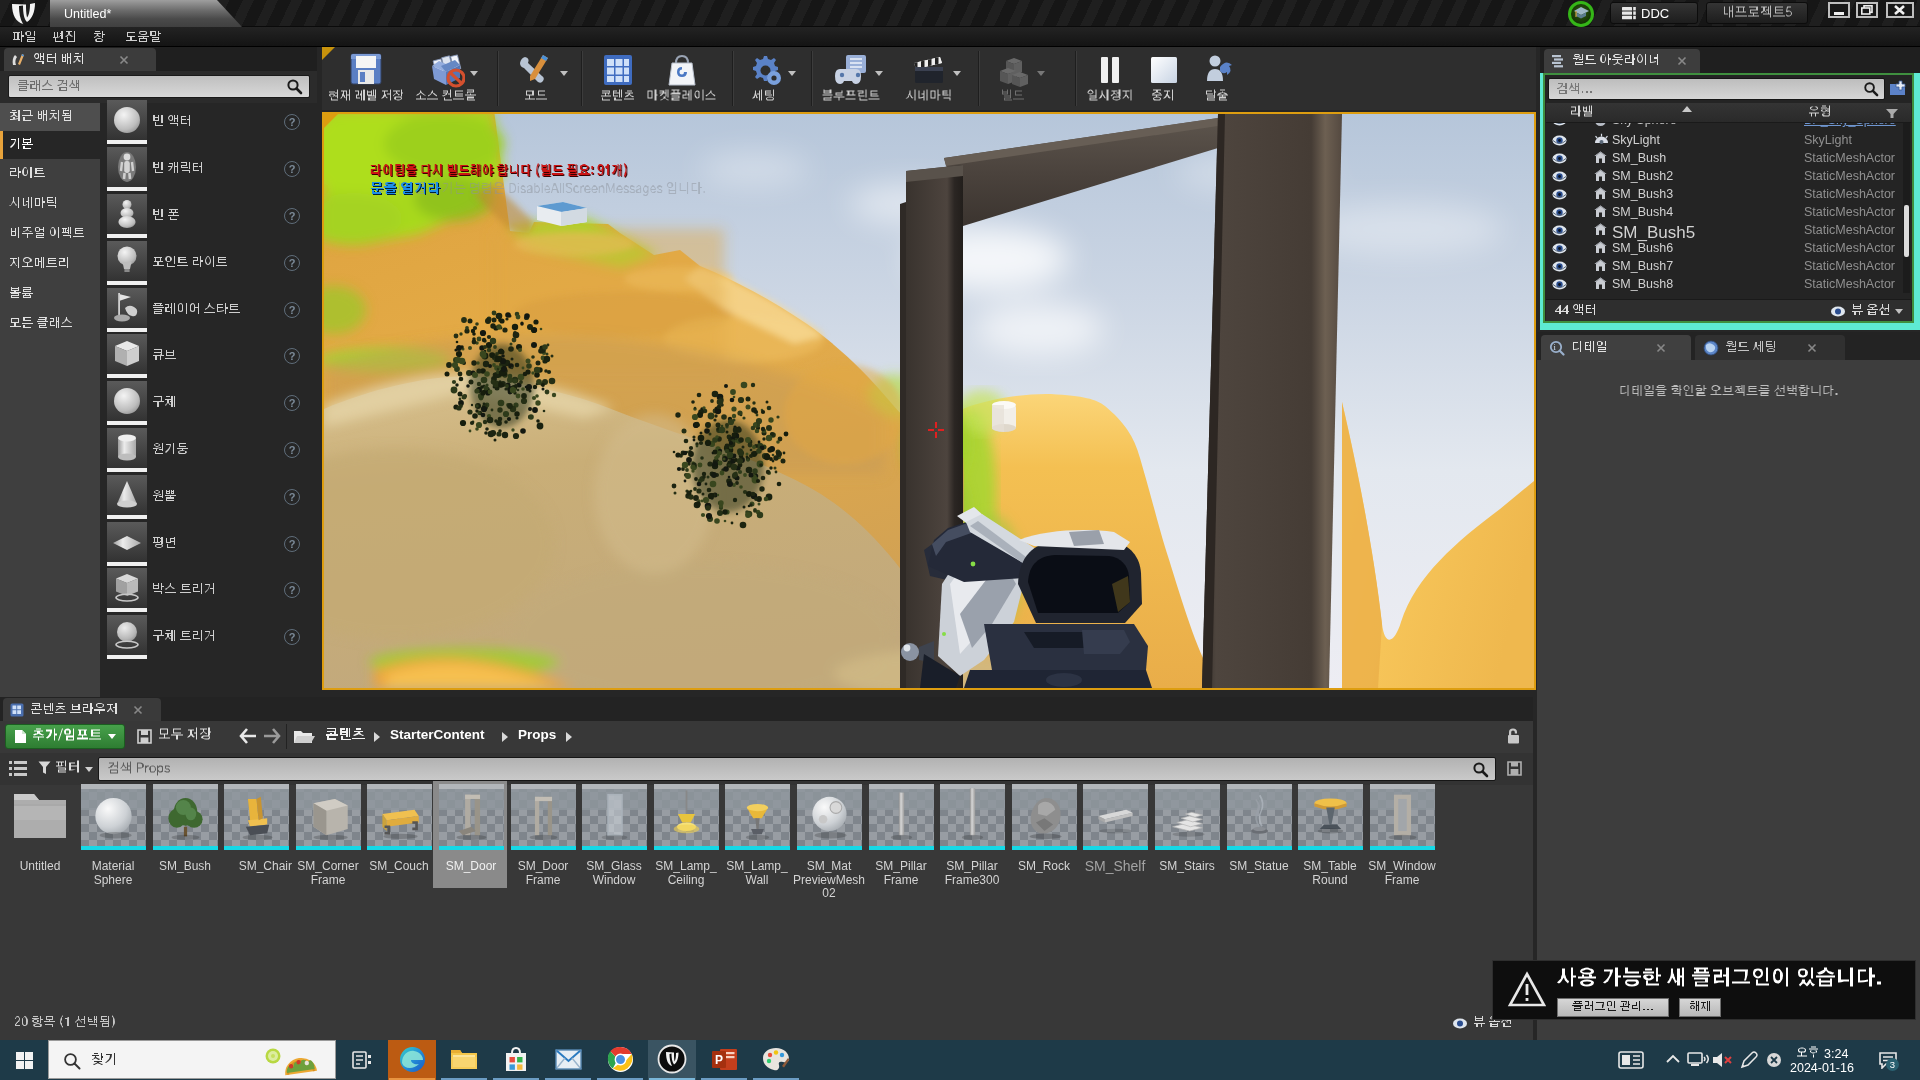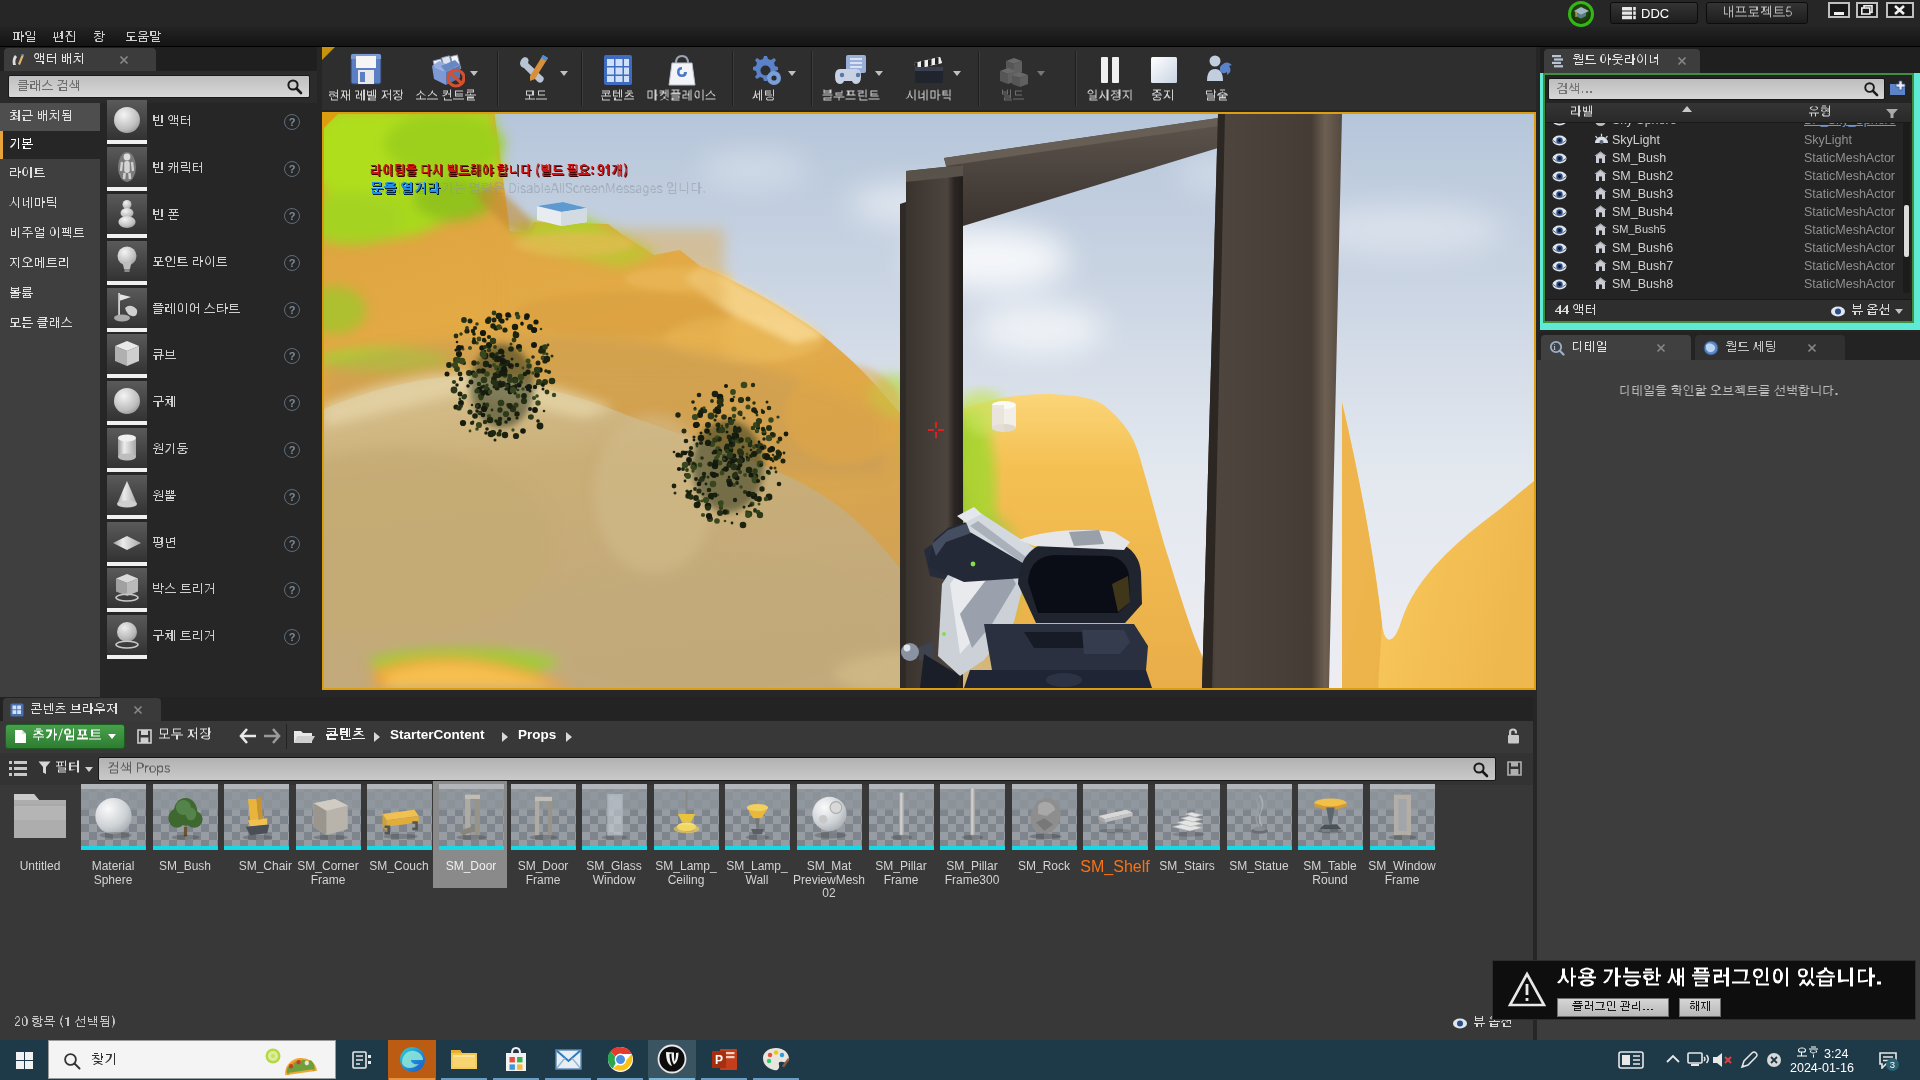--- a/index.html
+++ b/index.html
@@ -3,20 +3,28 @@
 *{margin:0;padding:0;box-sizing:border-box}
 html,body{width:1920px;height:1080px;overflow:hidden;background:#202020;
 font-family:"Liberation Sans",sans-serif;}
 .abs{position:absolute}
 svg{display:block}
 .row{display:flex;align-items:center}
 .ctr{display:flex;align-items:center;justify-content:center}
 </style></head><body>
 <div class="abs" style="left:0;top:0;width:1920px;height:1080px;background:#262626">
 
+<div class="abs" style="left:0;top:0;width:1920px;height:27px;
+background:repeating-linear-gradient(115deg,#1f1f1f 0 10px,#161616 10px 22px);border-bottom:1px solid #0a0a0a">
+<svg class="abs" style="left:9px;top:1px" width="30" height="26" viewBox="0 0 30 26">
+<path d="M3 3 C3 14 7 21 14 23 C11 18 10 12 10 5 L14 4.5 C14 12 15 18 18 21 C23 18 26 11 26 2 L21 3 C21 9 20 14 18 16.5 C17 12 17 7 17 3.5 Z" fill="#f4f4f4"></path>
+</svg>
+<div class="abs" style="left:50px;top:0;width:192px;height:27px;background:linear-gradient(#9e9e9e,#6a6a6a 40%,#4a4a4a 70%,#404040);clip-path:polygon(0 0,167px 0,192px 100%,0 100%)"></div>
+<div class="abs" style="left:64px;top:7px;color:#fff;font-size:12.5px">Untitled*</div>
+</div>
 
 <div class="abs" style="left:1568px;top:1px;width:26px;height:26px;border-radius:50%;background:radial-gradient(circle at 50% 42%,#2e5b12,#153305 70%);border:3px solid #35b618"></div>
 <svg class="abs" style="left:1573px;top:6px" width="17" height="14" viewBox="0 0 17 14">
       <path d="M1 5 L8 1 L16 5 L8 9 Z" fill="#9db6c6"></path>
       <path d="M3 6.5 L3 10 L8 12.5 L13 10 L13 6.5 L8 9 Z" fill="#5b7c90"></path>
       <rect x="2.4" y="5" width="1.2" height="6" fill="#c8a03c"></rect>
     </svg>
 <div class="abs row" style="left:1610px;top:2px;width:88px;height:22px;background:linear-gradient(#343434,#1d1d1d);border:1px solid #0c0c0c;border-radius:3px;padding-left:10px">
 <svg width="16" height="14" viewBox="0 0 16 14">
         <g fill="#e8e8e8">
@@ -1552,21 +1560,21 @@
               <circle cx="7.5" cy="5.5" r="1.4" fill="#0a1422"></circle>
               <path d="M1 5.5 Q7.5 11.5 14 5.5" fill="none" stroke="#5a6878" stroke-width="1"></path>
             </svg>
           </div>
 <div class="abs" style="left:48px;top:2px">
             <svg width="13" height="13" viewBox="0 0 13 13">
               <path d="M6.5 0.5 L12.5 5 L11 5 L11 12 L8 12 L8 7.5 L5 7.5 L5 12 L2 12 L2 5 L0.5 5 Z" fill="#c9ccd2"></path>
               <path d="M6.5 0.5 L12.5 5 L11 5 L6.5 1.8 L2 5 L0.5 5 Z" fill="#9a9da4"></path>
             </svg>
           </div>
-<div class="abs" style="left:66px;top:2px;color:#d2d2d2;font-size:11px">SM_Bush5</div>
+<div class="abs" style="left:66px;top:2px;color:#d2d2d2;font-size:17px">SM_Bush5</div>
 <div class="abs" style="left:258px;top:2px;color:#909090;font-size:12.5px">StaticMeshActor</div>
         </div>
 <div class="abs" style="left:1px;top:164px;width:365px;height:18px">
 <div class="abs" style="left:6px;top:4px">
             <svg width="15" height="11" viewBox="0 0 15 11">
               <ellipse cx="7.5" cy="5.5" rx="7" ry="5" fill="#dfe6ee"></ellipse>
               <circle cx="7.5" cy="5.5" r="3.2" fill="#2a4d8f"></circle>
               <circle cx="7.5" cy="5.5" r="1.4" fill="#0a1422"></circle>
               <path d="M1 5.5 Q7.5 11.5 14 5.5" fill="none" stroke="#5a6878" stroke-width="1"></path>
             </svg>
@@ -2003,21 +2011,21 @@
         <div class="abs" style="left:0;top:0;width:65px;height:26px;background:#8f969c;opacity:0.8"></div>
         <div class="abs" style="left:0;top:0;width:65px;height:5px;background:#b2b6ba"></div>
         <svg class="abs" style="left:0;top:0" width="65" height="62" viewBox="0 0 60 58">
           <path d="M14 30 L40 24 L46 27 L20 33 Z" fill="#d8d8d8"></path>
           <path d="M14 30 L20 33 L20 36 L14 33 Z" fill="#a8a8a8"></path>
           <path d="M20 33 L46 27 L46 30 L20 36 Z" fill="#c0c0c0"></path>
           <ellipse cx="30" cy="44" rx="15" ry="2.2" fill="#00000022"></ellipse>
         </svg>
 <div class="abs" style="left:0;top:62px;width:65px;height:4px;background:#16d8e6"></div>
       </div>
-<div class="abs" style="left:1079px;top:163px;width:72px;color:#f97316;font-size:16px;text-align:center;line-height:13.5px">SM_Shelf</div>
+<div class="abs" style="left:1079px;top:163px;width:72px;color:#a3a3a3;font-size:14px;text-align:center;line-height:13.5px">SM_Shelf</div>
 <div class="abs" style="left:1155px;top:87px;width:65px;height:66px">
 <div class="abs" style="left:0;top:0;width:65px;height:62px;background:conic-gradient(#989da3 25%,#7f858c 0 50%,#989da3 0 75%,#7f858c 0) 0 8px/16px 16px;"></div>
         <div class="abs" style="left:0;top:0;width:65px;height:26px;background:#8f969c;opacity:0.8"></div>
         <div class="abs" style="left:0;top:0;width:65px;height:5px;background:#b2b6ba"></div>
         <svg class="abs" style="left:0;top:0" width="65" height="62" viewBox="0 0 60 58">
           <g fill="#e4e4e4" stroke="#b0b0b0" stroke-width="0.6">
             <path d="M16 40 L28 37 L44 41 L32 44 Z"></path>
             <path d="M20 36 L30 33.5 L44 37 L33 40 Z"></path>
             <path d="M24 32 L32 30 L44 33 L35 35.5 Z"></path>
             <path d="M28 28 L34 26.5 L44 29 L37 31 Z"></path>

